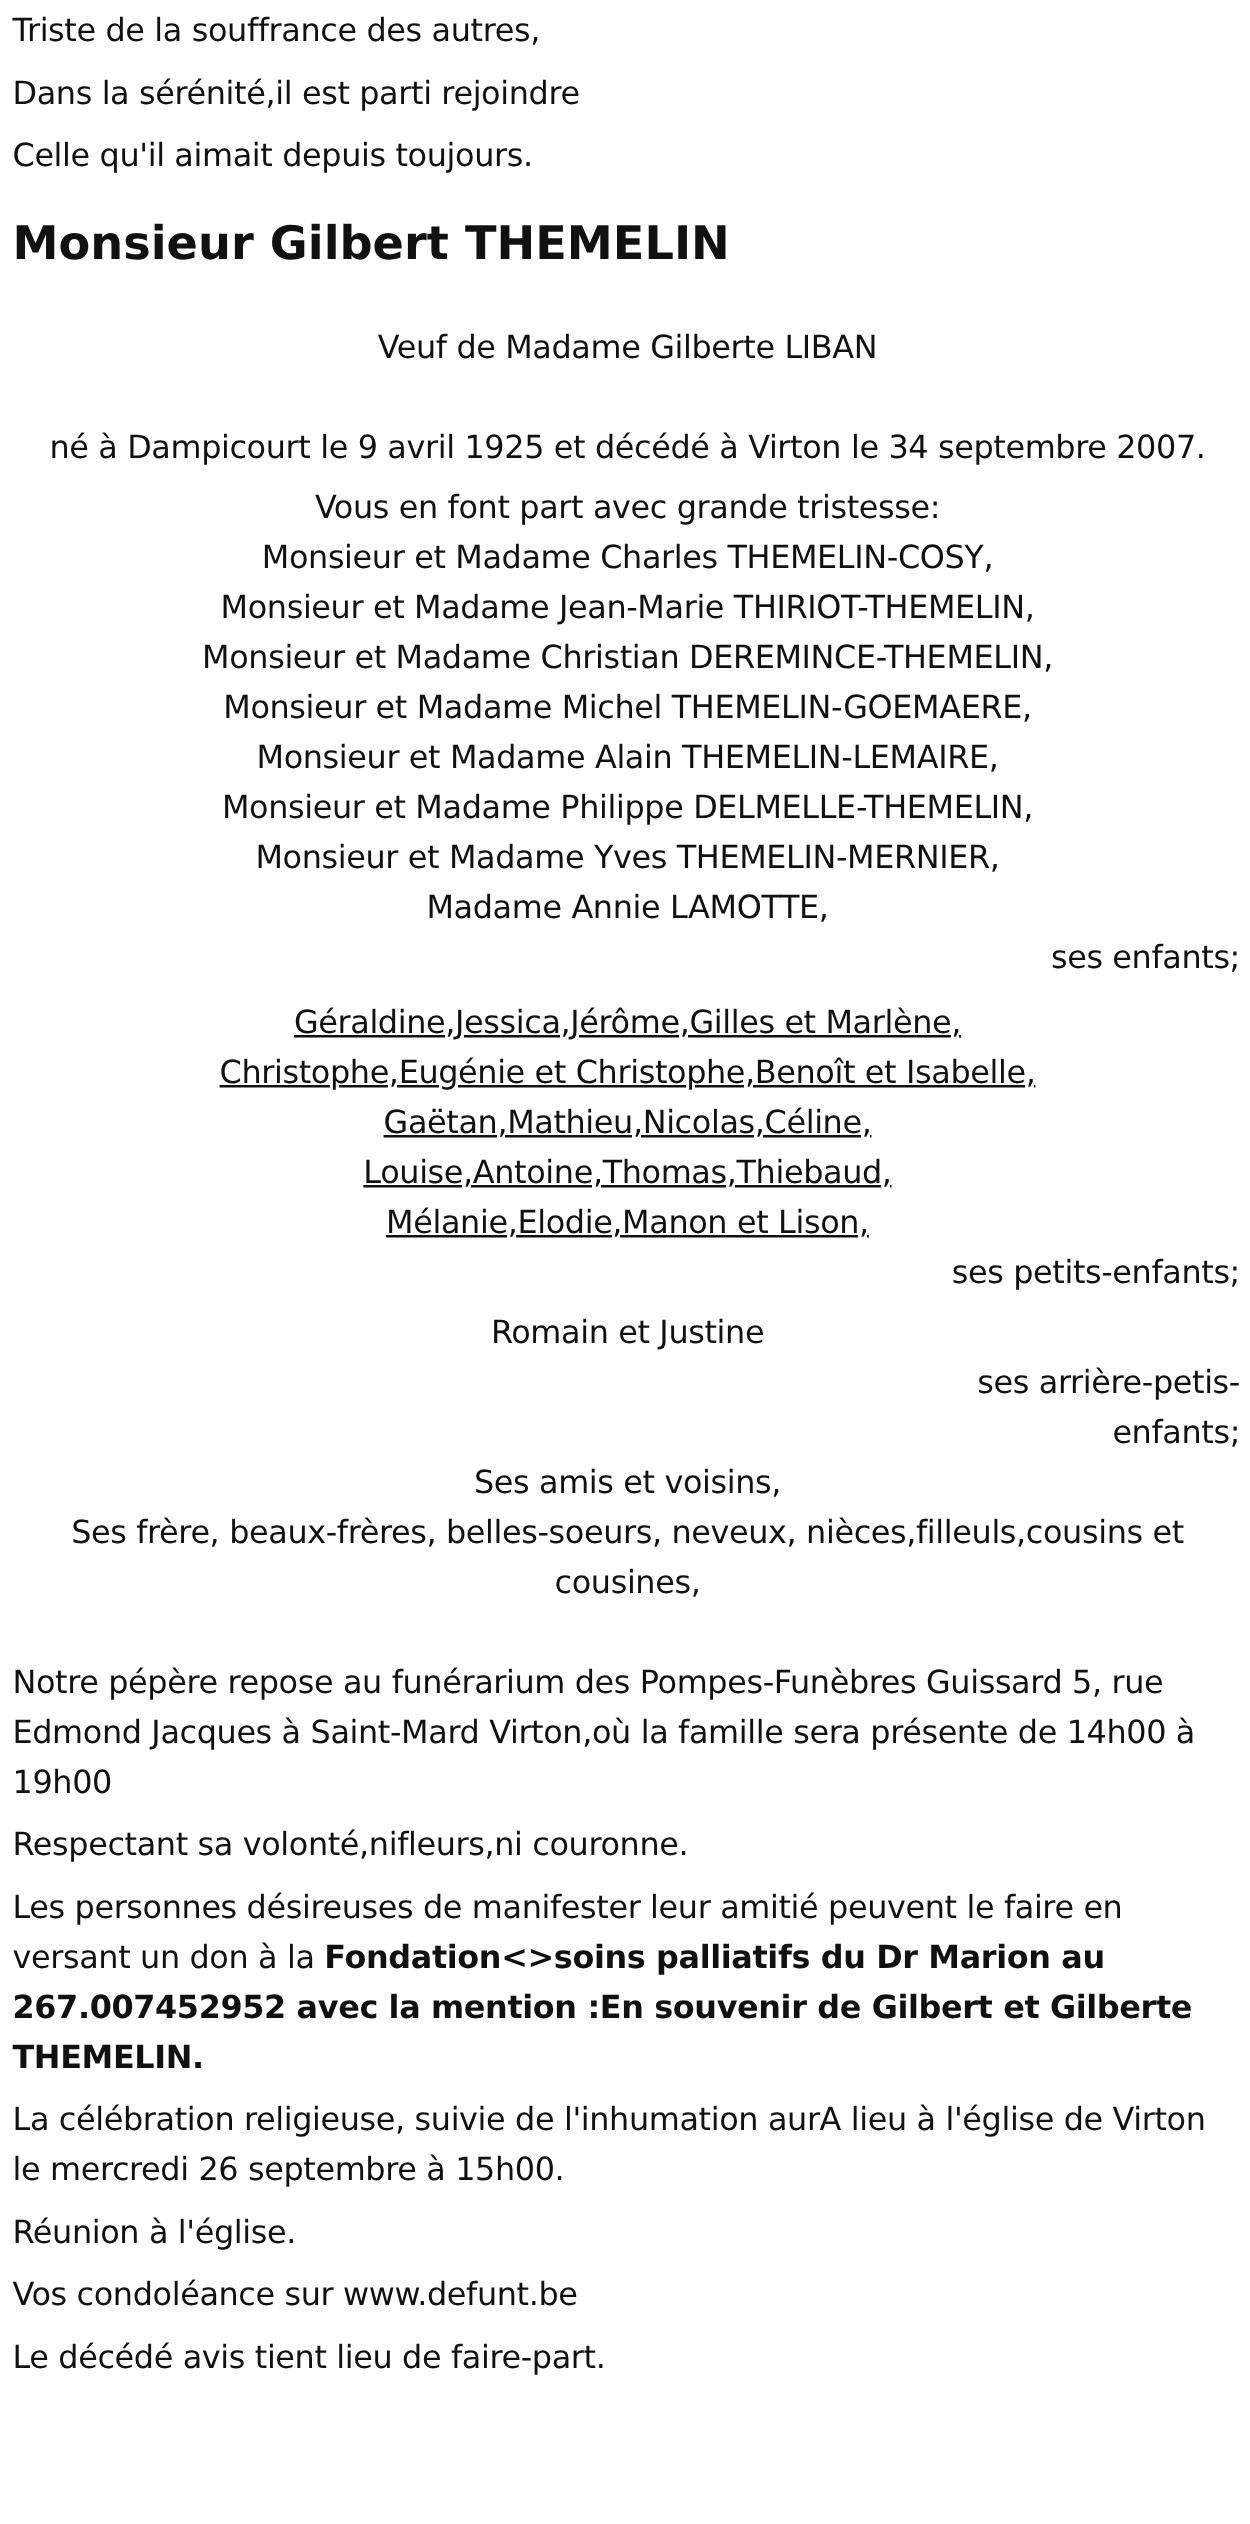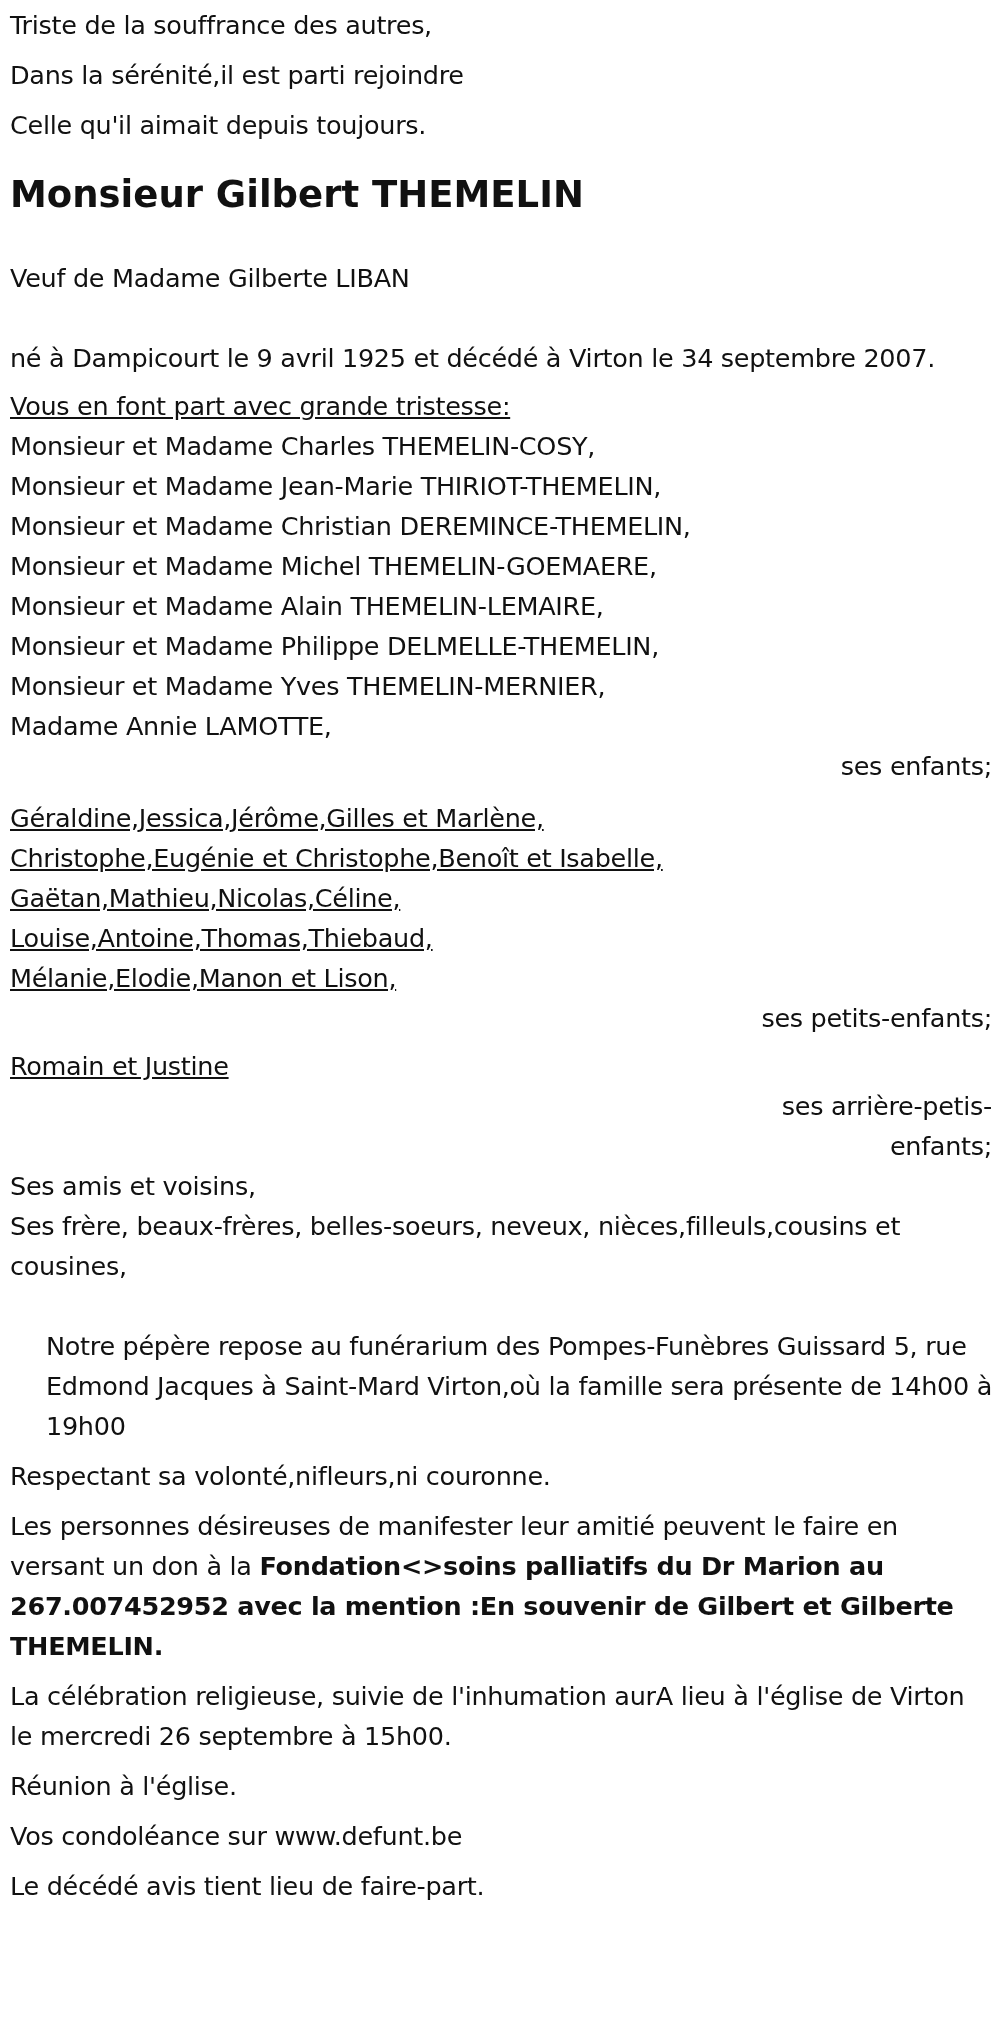--- a/index.html
+++ b/index.html
@@ -27,25 +27,25 @@
       line-height: 50px;
     }
     .poem { padding-top: 0px; margin-top: 0px; }
     .title {
       font-weight: bold;
       font-size: 37px;
       line-height: 50px;
       margin: 20px 0 0 0;
       letter-spacing: 0px;
     }
-    .line { display: block; }
-    .block { display: block; margin-left: 36px; }
+    .line { display: block; text-align: center; }
+    .block { display: block; }
     .mt-a { margin-top: 38px; }
     .mt-b { margin-top: 40px; }
-    .mt-c { margin-top: 8px; text-decoration: underline; }
+    .mt-c { margin-top: 8px; }
     .mt-d { margin-top: 12px; text-decoration: underline; }
     .role {
       display: block;
       text-align: right;
       padding-right: 2px;
     }
     .list .line { line-height: 40px; }
     .para { display: block; margin-top: 10px; line-height: 40px; }
     .bold { font-weight: bold; }
     .spacer { display: block; height: 40px; }

